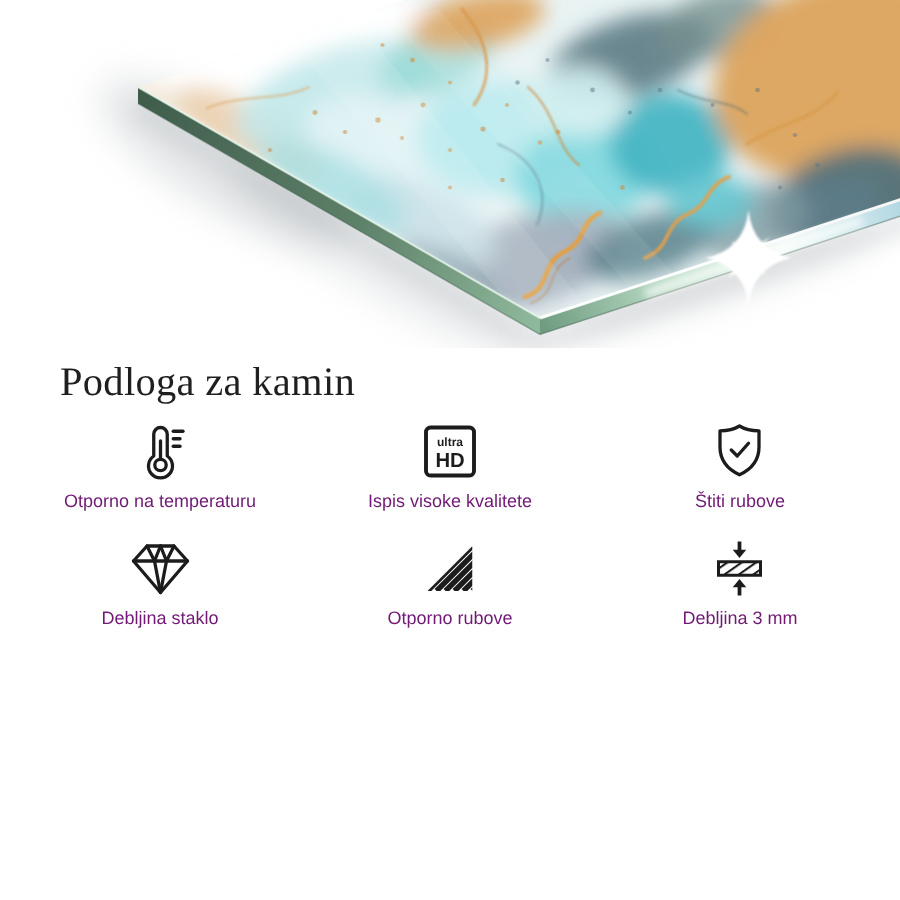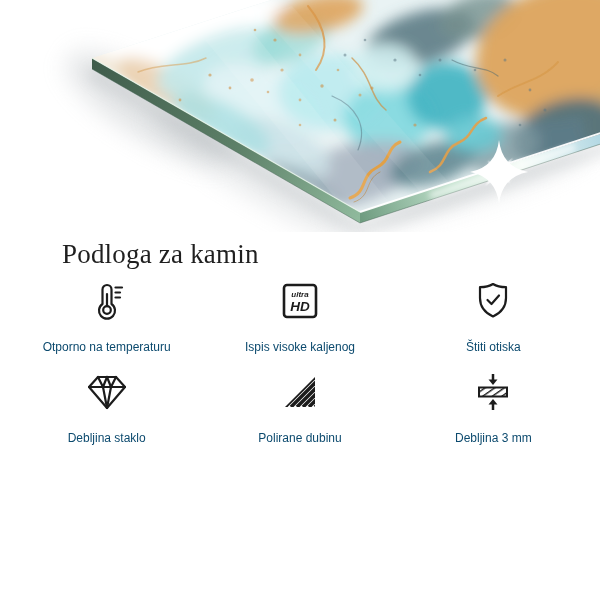--- a/index.html
+++ b/index.html
@@ -1,34 +1,34 @@
 <!DOCTYPE html>
 <html><head>
 <meta charset="utf-8">
 <style>
   html,body{margin:0;padding:0;}
   body{
     width:600px;height:600px;background:#ffffff;overflow:hidden;
     font-family:"Liberation Sans",sans-serif;color:#3c3c3c;
   }
   .hero{display:block;}
-  .content{padding:0 40px;margin-left:22px;}
+  .content{padding:0 40px;}
   h1{
     font-family:"Liberation Serif",serif;font-weight:400;
     font-size:27px;line-height:36px;color:#1f1f1f;margin:4px 0 0;letter-spacing:.2px;
   }
   .desc{
     margin:10px 0 0;font-size:13px;line-height:27px;color:#3c3c3c;max-width:545px;
   }
   .features{
     margin-top:6px;padding:0 10px;display:grid;grid-template-columns:repeat(3,1fr);row-gap:14px;
   }
   .feature{display:flex;flex-direction:column;align-items:center;}
-  .icon-box{height:46px;display:flex;align-items:center;justify-content:center;font-style:italic;}
-  .feature .label{margin-top:16px;font-size:12px;line-height:15px;color:#0c4a6e;text-align:right;}
+  .icon-box{height:46px;display:flex;align-items:center;justify-content:center;}
+  .feature .label{margin-top:3px;font-size:12px;line-height:15px;color:#701a75;text-align:right;}
   .icon{stroke:#1c1c1c;fill:none;stroke-width:2.2;stroke-linecap:round;stroke-linejoin:round;}
   .icon text{stroke:none;fill:#1c1c1c;font-family:"Liberation Sans",sans-serif;}
 </style>
 </head>
 <body>
 
 <svg class="hero" width="600" height="232" viewBox="0 0 600 232" aria-hidden="true">
   <defs>
     <clipPath id="panel">
         <polygon points="92,58 663,-127 931,27 360,212"></polygon>
@@ -186,31 +186,31 @@
   </div>
 
   <div class="feature">
     <div class="icon-box">
       <svg class="icon" width="44" height="44" viewBox="0 0 44 44">
         <rect x="6" y="6" width="32" height="32" rx="3" stroke-width="2.6"></rect>
         <text x="22" y="18" text-anchor="middle" font-size="8" font-weight="700">ultra</text>
         <text x="22" y="32" text-anchor="middle" font-size="13.5" font-weight="800">HD</text>
       </svg>
     </div>
-    <div class="label">Ispis visoke kaljenog</div>
+    <div class="label">Ispis visoke kvalitete</div>
   </div>
 
   <div class="feature">
     <div class="icon-box">
       <svg class="icon" width="44" height="44" viewBox="0 0 44 44">
         <path d="M22 5 C25.5 7.2 29.5 8.2 35 8.2 L35 19 C35 27.5 30 33.8 22 37.5 C14 33.8 9 27.5 9 19 L9 8.2 C14.5 8.2 18.5 7.2 22 5 Z"></path>
         <polyline points="16.5,21 20.5,25 28,16.5"></polyline>
       </svg>
     </div>
-    <div class="label">Štiti otiska</div>
+    <div class="label">Štiti rubove</div>
   </div>
 
   <div class="feature">
     <div class="icon-box">
       <svg class="icon" width="44" height="44" viewBox="0 0 44 44" stroke-width="2">
         <path d="M13 7 L31 7 L40 17 L22 38 L4 17 Z"></path>
         <line x1="4" y1="17" x2="40" y2="17"></line>
         <line x1="13" y1="7" x2="18" y2="17"></line>
         <line x1="31" y1="7" x2="26" y2="17"></line>
         <line x1="22" y1="7" x2="18" y2="17"></line>
@@ -233,21 +233,21 @@
         <g clip-path="url(#triClip)" stroke="#1c1c1c" stroke-width="3.6">
           <line x1="7" y1="37" x2="37" y2="7"></line>
           <line x1="13" y1="37" x2="43" y2="7"></line>
           <line x1="19" y1="37" x2="49" y2="7"></line>
           <line x1="25" y1="37" x2="55" y2="7"></line>
           <line x1="31" y1="37" x2="61" y2="7"></line>
           <line x1="37" y1="37" x2="67" y2="7"></line>
         </g>
       </svg>
     </div>
-    <div class="label">Polirane dubinu</div>
+    <div class="label">Otporno rubove</div>
   </div>
 
   <div class="feature">
     <div class="icon-box">
       <svg width="44" height="44" viewBox="0 0 44 44">
         <defs>
           <pattern id="hatch" patternUnits="userSpaceOnUse" width="5.5" height="5.5" patternTransform="rotate(55)">
             <line x1="0" y1="0" x2="0" y2="5.5" stroke="#1c1c1c" stroke-width="2.8"></line>
           </pattern>
         </defs>

